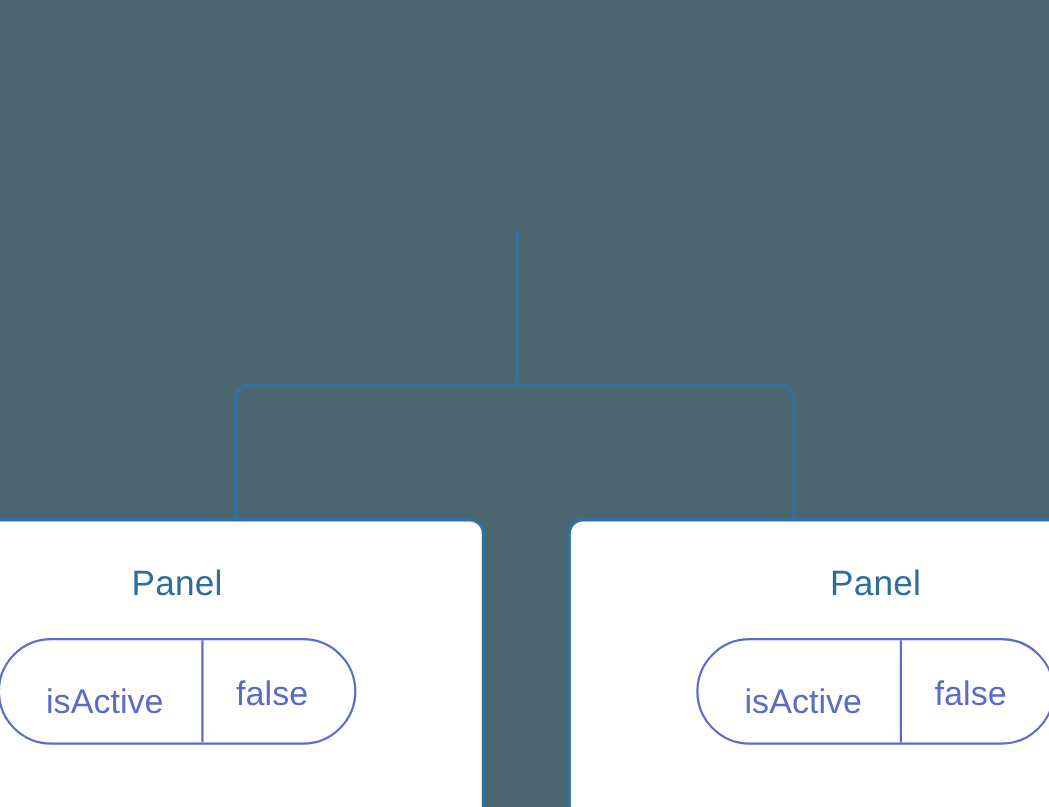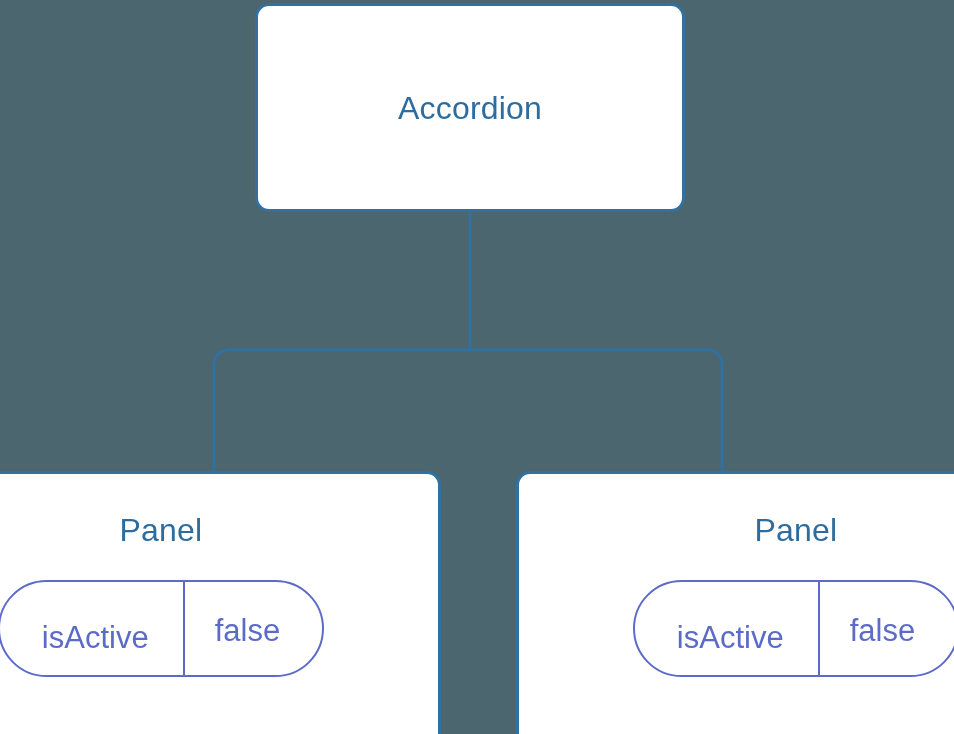--- a/index.html
+++ b/index.html
@@ -115,23 +115,20 @@
 
 <div id="stage">
 
   <svg id="edges" viewBox="0 0 954 734" width="954" height="734" xmlns="http://www.w3.org/2000/svg">
 
     <path d="M 470 210 L 470 350" fill="none" stroke="#31709f" stroke-width="3" stroke-linecap="butt"></path>
 
     <path d="M 214 473 L 214 366 Q 214 350 230 350 L 706 350 Q 722 350 722 366 L 722 473" fill="none" stroke="#31709f" stroke-width="3" stroke-linecap="butt"></path>
   </svg>
 
-  <div class="node node-root">
-    <div class="node-title">Accordion</div>
-  </div>
 
   <div class="node node-child node-child-left">
     <div class="node-title">Panel</div>
     <div class="pill-wrap">
       <div class="pill">
         <div class="pill-cell pill-key">isActive</div>
         <div class="pill-cell pill-val">false</div>
       </div>
     </div>
   </div>

